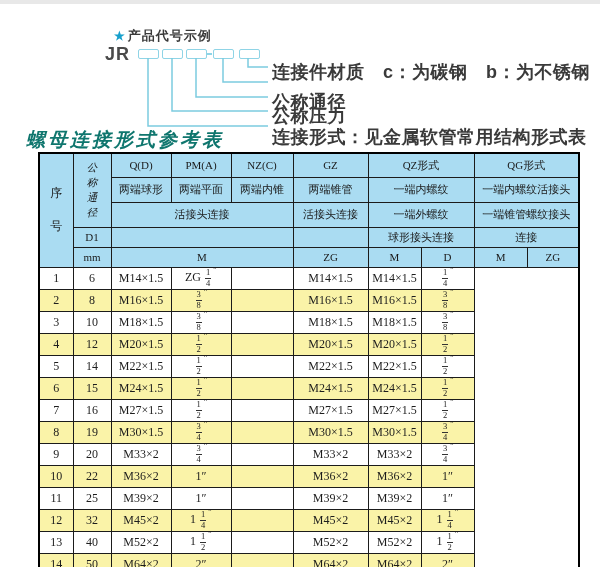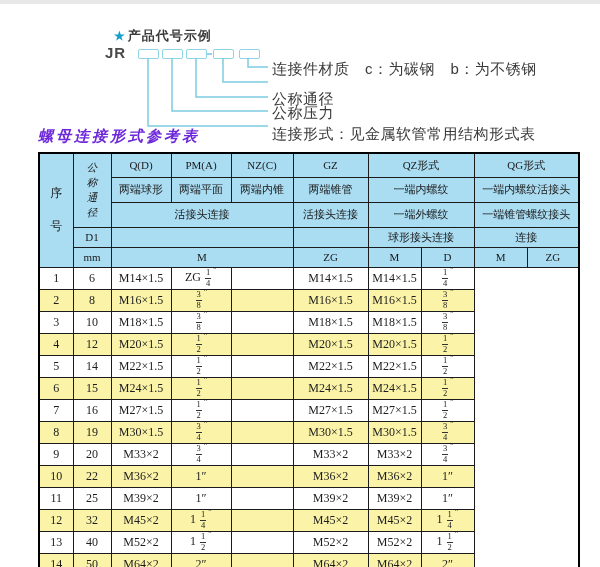--- a/index.html
+++ b/index.html
@@ -8,37 +8,37 @@
     font-family:"Liberation Sans",sans-serif;color:#333;overflow:hidden;
     margin:4px auto;
   }
   
   .diagram-heading{
     position:absolute;left:114px;top:23px;font-size:13px;font-weight:bold;color:#3a3a3a;
     letter-spacing:1px;white-space:nowrap;
   }
   .diagram-heading .star{color:#18a0cc;margin-right:2px;font-size:12px;}
   .code-prefix{
-    position:absolute;left:105px;top:40px;font-size:15px;font-weight:bold;color:#4a4a4a;
+    position:absolute;left:105px;top:40px;font-size:18px;font-weight:bold;color:#4a4a4a;
     letter-spacing:1px;
   }
   .code-box{
     position:absolute;top:45px;width:19px;height:8px;border:1.5px solid #8fd4e6;
     border-radius:2px;background:#fff;
   }
   .code-dash{position:absolute;top:49px;left:206px;width:6px;height:2px;background:#8fd4e6;}
   .connector-svg{position:absolute;left:0;top:0;pointer-events:none;}
   .diagram-label{
-    position:absolute;left:272px;font-size:15px;font-weight:normal;color:#3a3a3a;
+    position:absolute;left:272px;font-size:18px;font-weight:bold;color:#3a3a3a;
     white-space:nowrap;letter-spacing:0.5px;
   }
   
   .table-title{
-    position:absolute;left:38px;top:123px;font-size:15px;font-weight:bold;font-style:italic;
-    font-family:"Liberation Serif",serif;color:#6d28d9;letter-spacing:3px;white-space:nowrap;
+    position:absolute;left:26px;top:123px;font-size:19px;font-weight:bold;font-style:italic;
+    font-family:"Liberation Serif",serif;color:#0f766e;letter-spacing:3px;white-space:nowrap;
   }
   
   table.ref{
     position:absolute;left:38px;top:148px;width:540px;border-collapse:collapse;
     table-layout:fixed;background:#fff;
     border:2px solid #000;
   }
   table.ref th,table.ref td{
     border:1px solid #1b1b1b;padding:0;text-align:center;vertical-align:middle;
     overflow:hidden;

